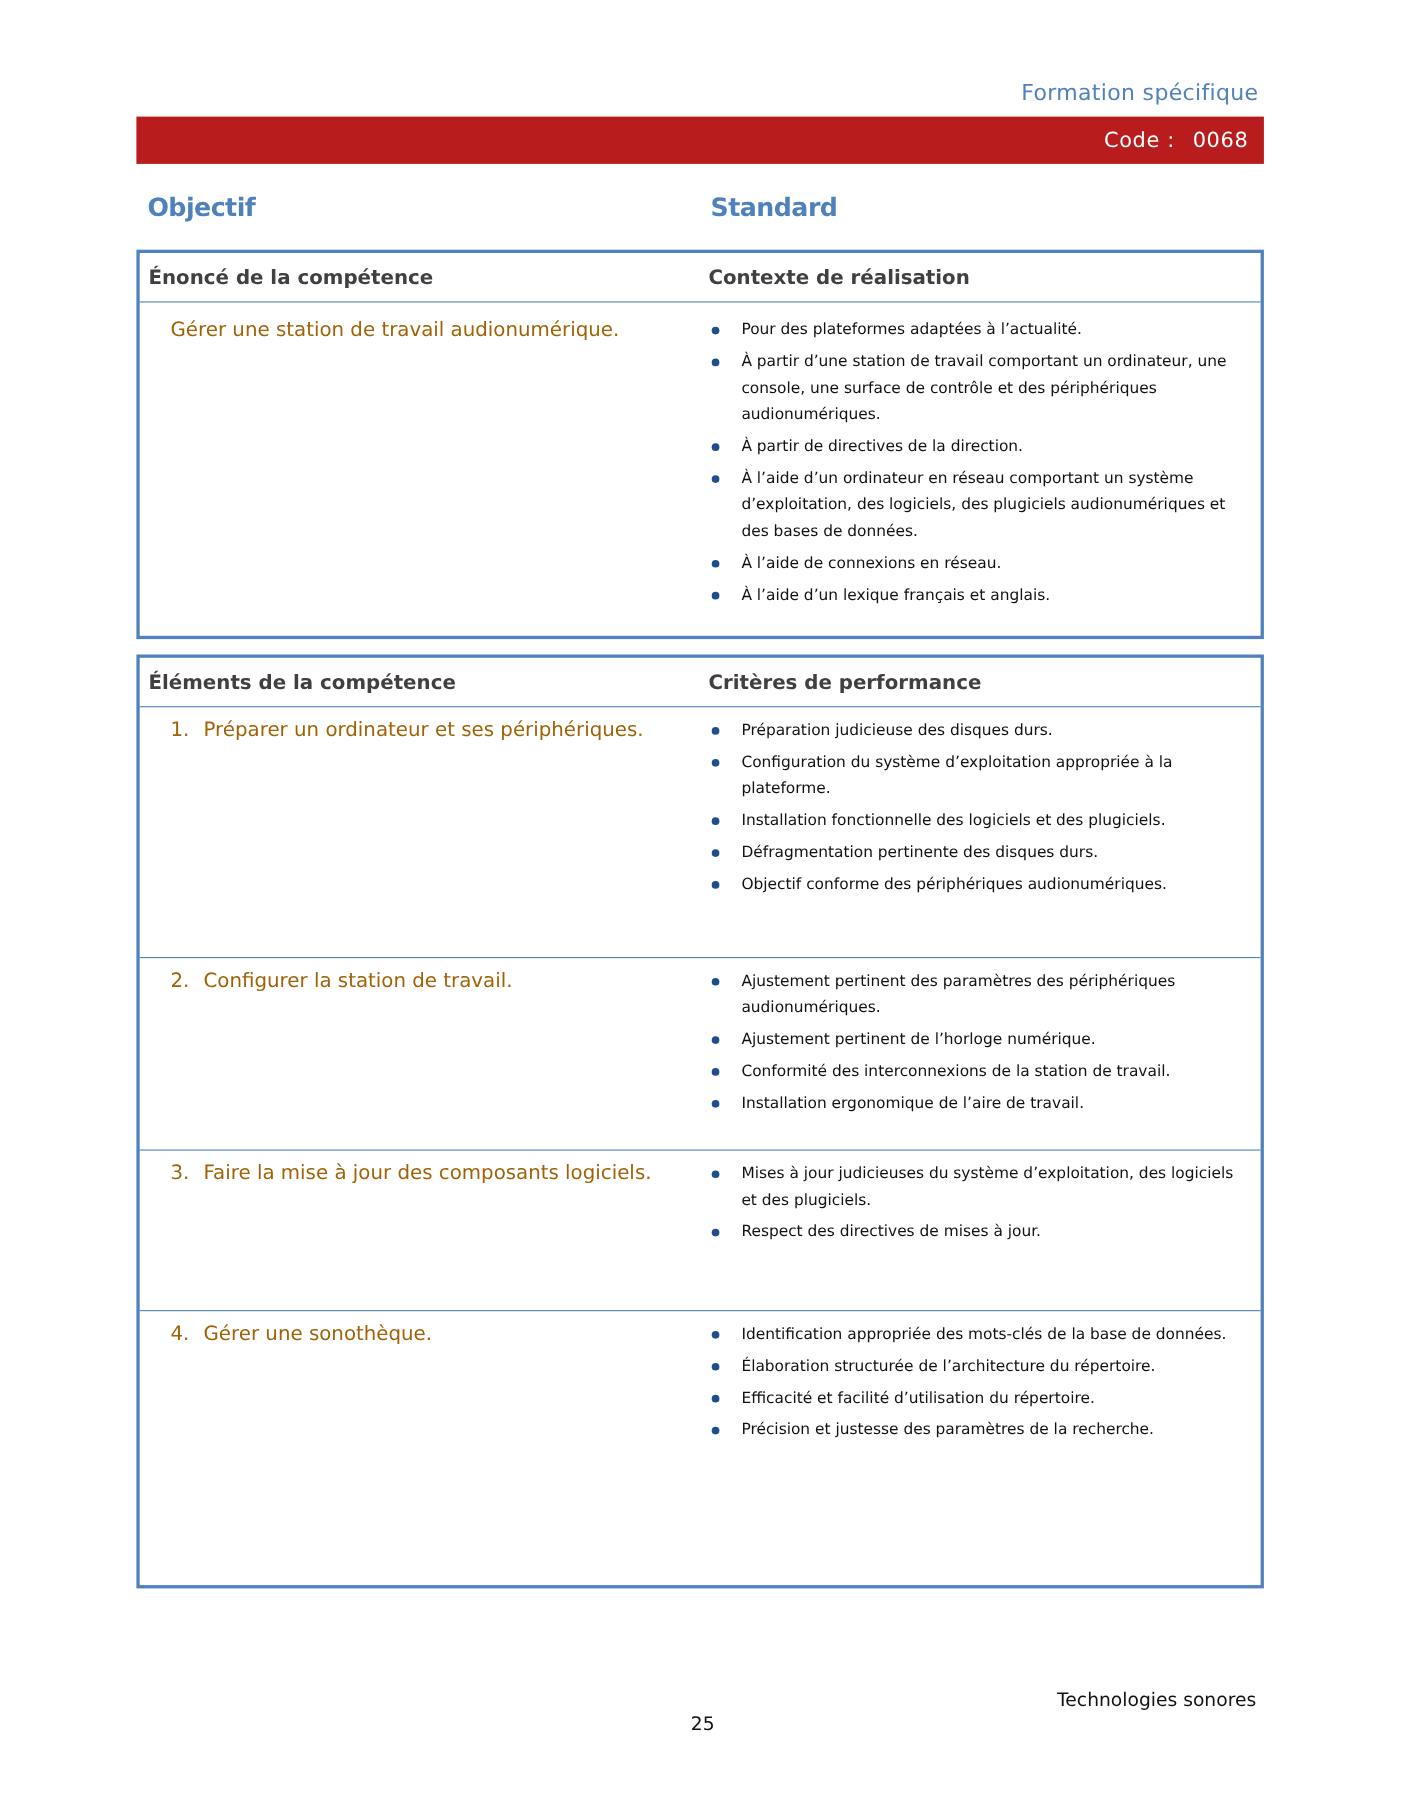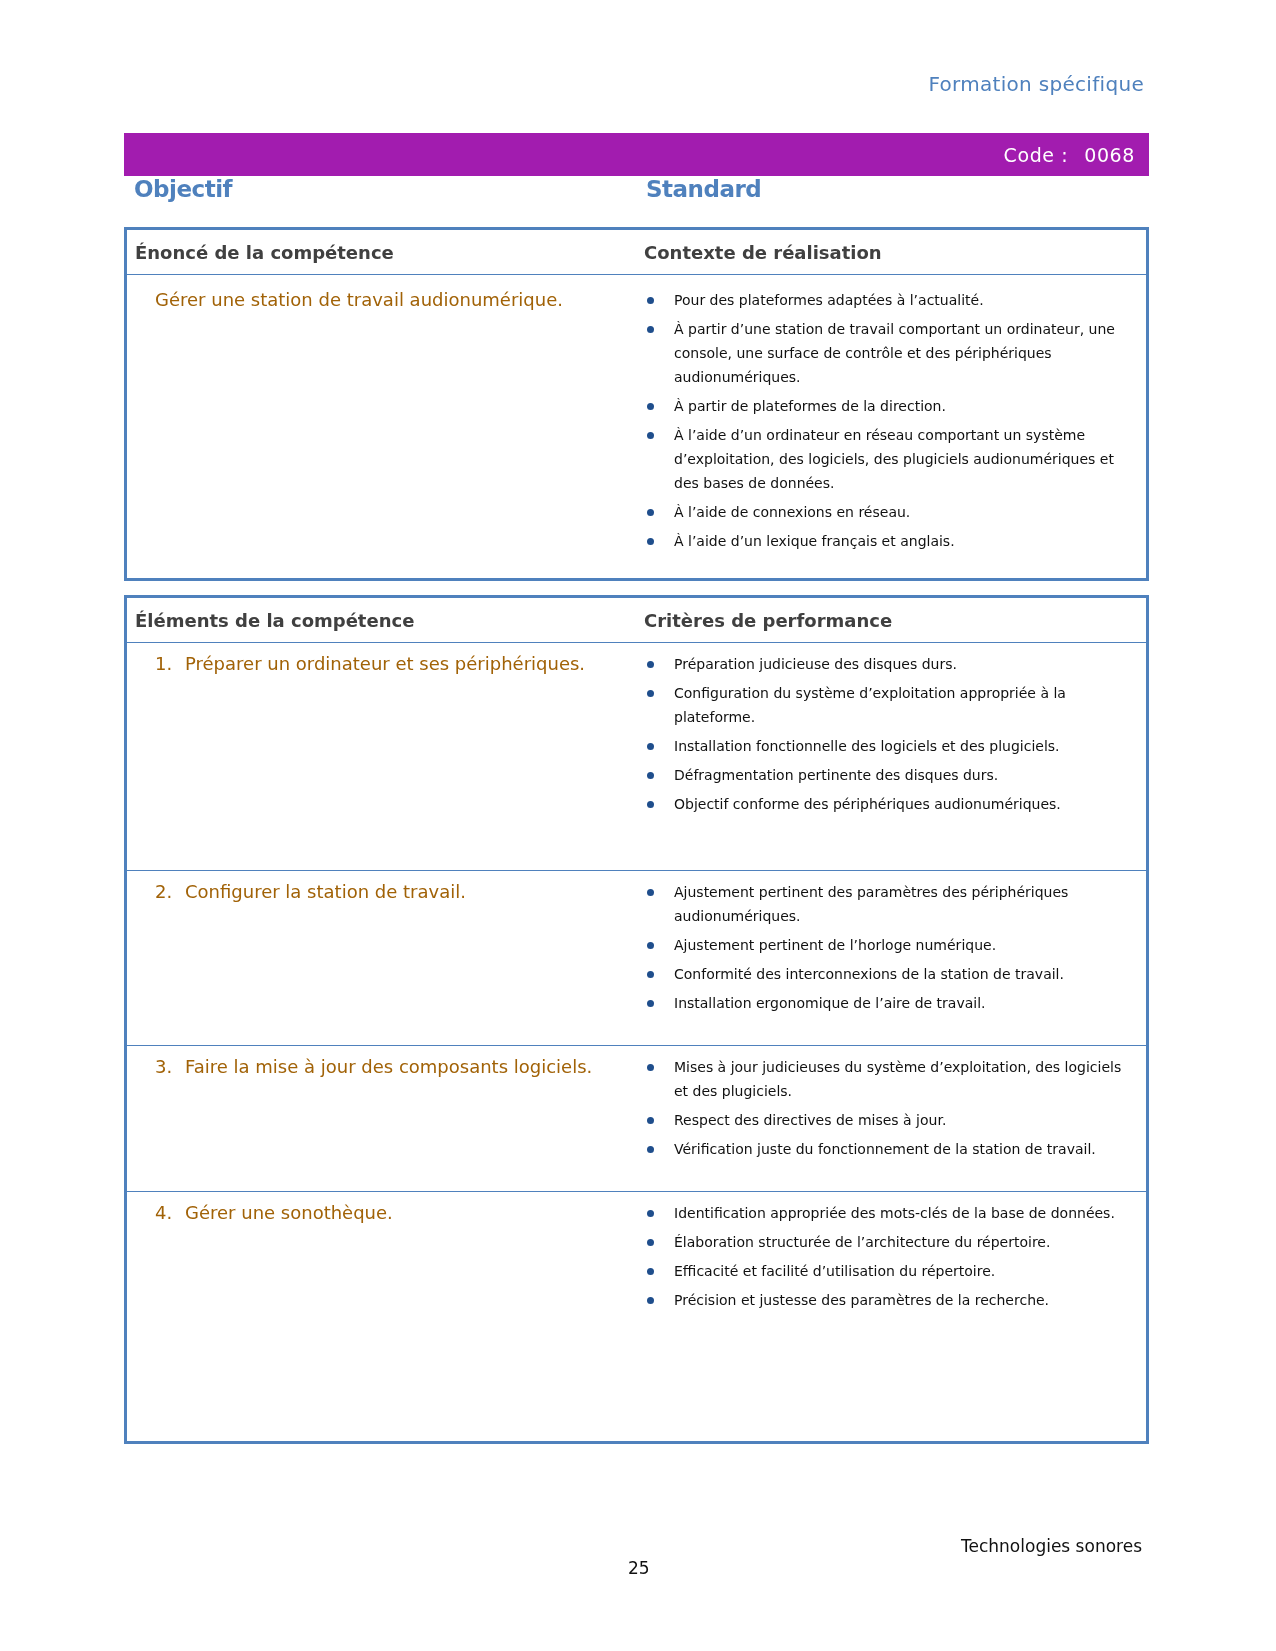--- a/index.html
+++ b/index.html
@@ -5,21 +5,21 @@
   html, body { margin: 0; padding: 0; background: #ffffff; }
   body {
     width: 1276px; height: 1651px; position: relative; overflow: hidden;
     font-family: "DejaVu Sans", sans-serif; color: #1a1a1a;
   }
   .abs { position: absolute; }
   .running-head {
     top: 72px; right: 132px; font-size: 20px; color: #4f81bd; letter-spacing: 0.3px;
   }
   .code-bar {
-    left: 124px; top: 133px; width: 1025px; height: 43px; background: #a21caf;
+    left: 124px; top: 106px; width: 1025px; height: 43px; background: #b91c1c;
     color: #ffffff; font-size: 19px; box-sizing: border-box; padding-right: 14px;
     display: flex; align-items: center; justify-content: flex-end; gap: 16px;
     letter-spacing: 0.6px;
   }
   .col-title {
     top: 176px; font-size: 23px; font-weight: bold; color: #4f81bd; letter-spacing: -0.5px;
   }
   .tbl {
     position: absolute; left: 124px; width: 1025px; box-sizing: border-box;
     border: 3px solid #4f81bd; border-collapse: collapse;
@@ -61,21 +61,21 @@
   <div class="row hdr">
     <div class="cell cell-left">Énoncé de la compétence</div>
     <div class="cell cell-right">Contexte de réalisation</div>
   </div>
   <div class="row" style="padding-top:13px;">
     <div class="cell-left body-text">Gérer une station de travail audionumérique.</div>
     <div class="cell-right">
       <ul class="bullets">
         <li><span class="dot"></span><span>Pour des plateformes adaptées à l’actualité.</span></li>
         <li><span class="dot"></span><span>À partir d’une station de travail comportant un ordinateur, une console, une surface de contrôle et des périphériques audionumériques.</span></li>
-        <li><span class="dot"></span><span>À partir de plateformes de la direction.</span></li>
+        <li><span class="dot"></span><span>À partir de directives de la direction.</span></li>
         <li><span class="dot"></span><span>À l’aide d’un ordinateur en réseau comportant un système d’exploitation, des logiciels, des plugiciels audionumériques et des bases de données.</span></li>
         <li><span class="dot"></span><span>À l’aide de connexions en réseau.</span></li>
         <li><span class="dot"></span><span>À l’aide d’un lexique français et anglais.</span></li>
       </ul>
     </div>
   </div>
 </div>
 
 <div class="tbl" style="top:595px;height:849px;justify-content:center;">
   <div class="row hdr">
@@ -113,21 +113,20 @@
   </div>
 
   <div class="row" style="height:146px;padding-top:9px;box-sizing:border-box;">
     <div class="cell-left body-text">
       <span class="num">3.</span><span>Faire la mise à jour des composants logiciels.</span>
     </div>
     <div class="cell-right">
       <ul class="bullets">
         <li><span class="dot"></span><span>Mises à jour judicieuses du système d’exploitation, des logiciels et des plugiciels.</span></li>
         <li><span class="dot"></span><span>Respect des directives de mises à jour.</span></li>
-        <li><span class="dot"></span><span>Vérification juste du fonctionnement de la station de travail.</span></li>
       </ul>
     </div>
   </div>
 
   <div class="row" style="flex:1;padding-top:9px;box-sizing:border-box;">
     <div class="cell-left body-text">
       <span class="num">4.</span><span>Gérer une sonothèque.</span>
     </div>
     <div class="cell-right">
       <ul class="bullets">

